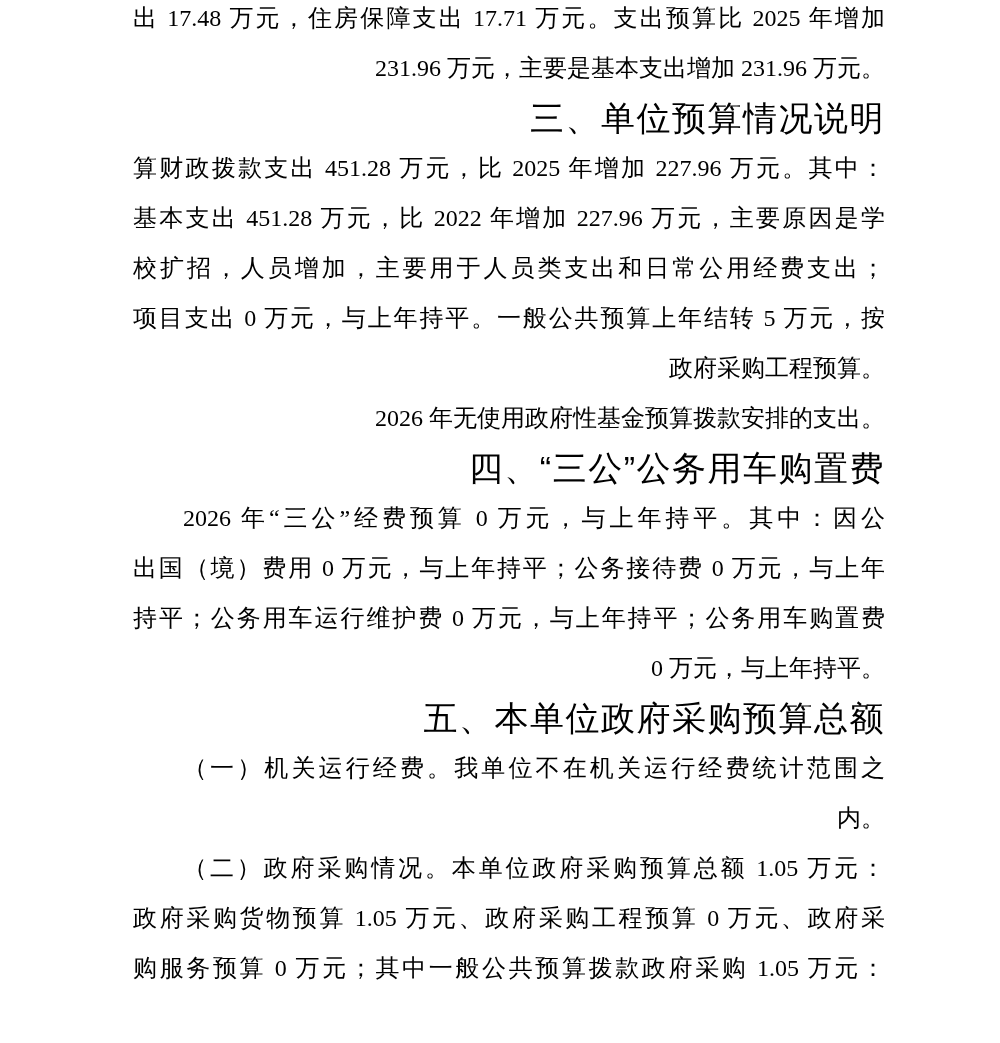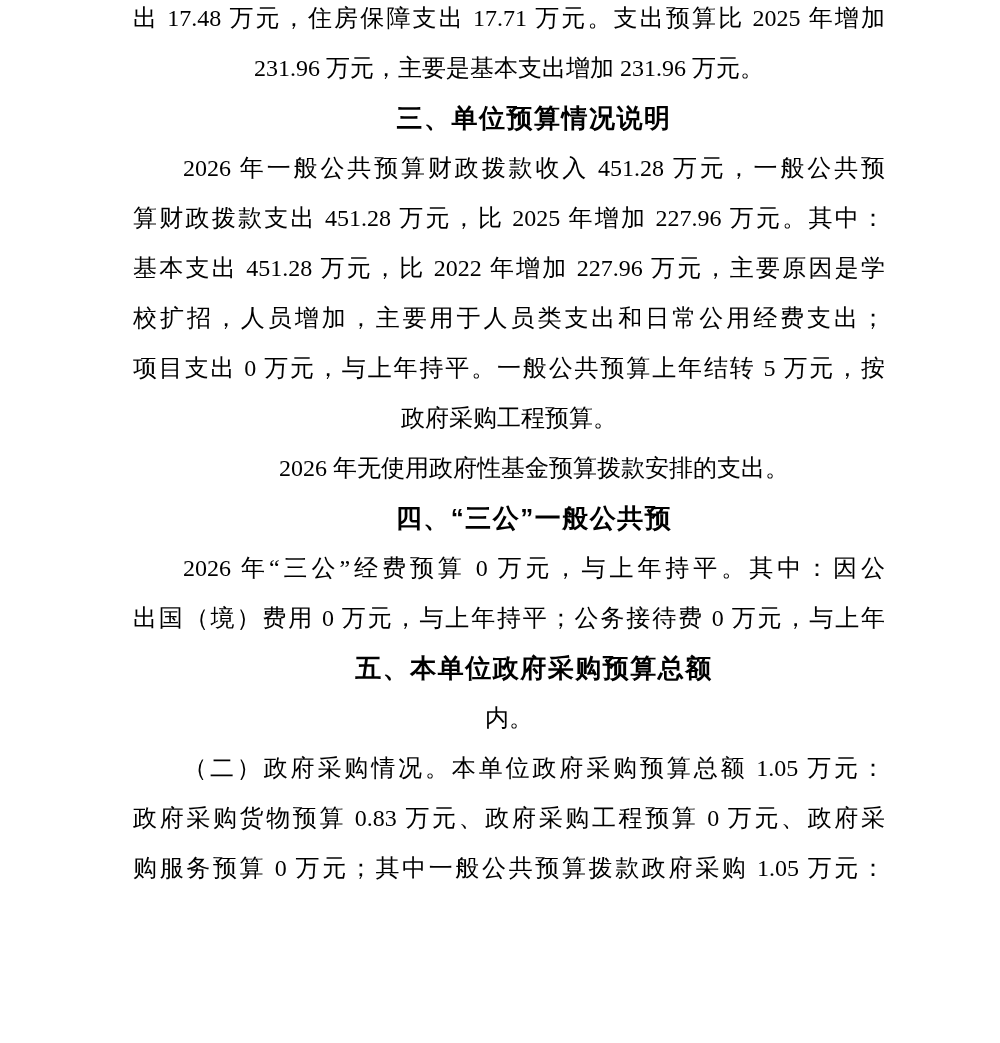--- a/index.html
+++ b/index.html
@@ -17,60 +17,62 @@
   .page {
     position: absolute;
     left: 133px;
     top: -7px;
     width: 752px;
   }
   .ln {
     height: 50px;
     line-height: 50px;
     font-size: 24px;
-    text-align: center;
+    text-align: right;
     white-space: pre;
   }
   
   .ln.j {
     white-space: normal;
     text-align: justify;
     text-align-last: justify;
     text-justify: inter-character;
   }
   
   .ln.ind {
     padding-left: 50px;
   }
   .ln.ind.j {
     padding-left: 50px;
   }
   
   .ln.hd {
     font-family: "Liberation Sans", "DejaVu Sans", sans-serif;
-    font-weight: 700;
-    font-size: 26px;
+    font-weight: 400;
+    font-size: 34px;
     letter-spacing: 1.5px;
   }
 </style>
 </head>
 <body>
 
 <div class="page">
   <div class="ln j">出 17.48 万元，住房保障支出 17.71 万元。支出预算比 2025 年增加</div>
   <div class="ln">231.96 万元，主要是基本支出增加 231.96 万元。</div>
   <div class="ln hd ind">三、单位预算情况说明</div>
-  <div class="ln j ind">2026 年一般公共预算财政拨款收入 451.28 万元，一般公共预</div>
   <div class="ln j">算财政拨款支出 451.28 万元，比 2025 年增加 227.96 万元。其中：</div>
   <div class="ln j">基本支出 451.28 万元，比 2022 年增加 227.96 万元，主要原因是学</div>
   <div class="ln j">校扩招，人员增加，主要用于人员类支出和日常公用经费支出；</div>
   <div class="ln j">项目支出 0 万元，与上年持平。一般公共预算上年结转 5 万元，按</div>
   <div class="ln">政府采购工程预算。</div>
   <div class="ln ind">2026 年无使用政府性基金预算拨款安排的支出。</div>
-  <div class="ln hd ind">四、“三公”一般公共预</div>
+  <div class="ln hd ind">四、“三公”公务用车购置费</div>
   <div class="ln j ind">2026 年“三公”经费预算 0 万元，与上年持平。其中：因公</div>
   <div class="ln j">出国（境）费用 0 万元，与上年持平；公务接待费 0 万元，与上年</div>
+  <div class="ln j">持平；公务用车运行维护费 0 万元，与上年持平；公务用车购置费</div>
+  <div class="ln">0 万元，与上年持平。</div>
   <div class="ln hd ind">五、本单位政府采购预算总额</div>
+  <div class="ln j ind">（一）机关运行经费。我单位不在机关运行经费统计范围之</div>
   <div class="ln">内。</div>
   <div class="ln j ind">（二）政府采购情况。本单位政府采购预算总额 1.05 万元：</div>
-  <div class="ln j">政府采购货物预算 0.83 万元、政府采购工程预算 0 万元、政府采</div>
+  <div class="ln j">政府采购货物预算 1.05 万元、政府采购工程预算 0 万元、政府采</div>
   <div class="ln j">购服务预算 0 万元；其中一般公共预算拨款政府采购 1.05 万元：</div>
 </div>
 
 </body></html>

